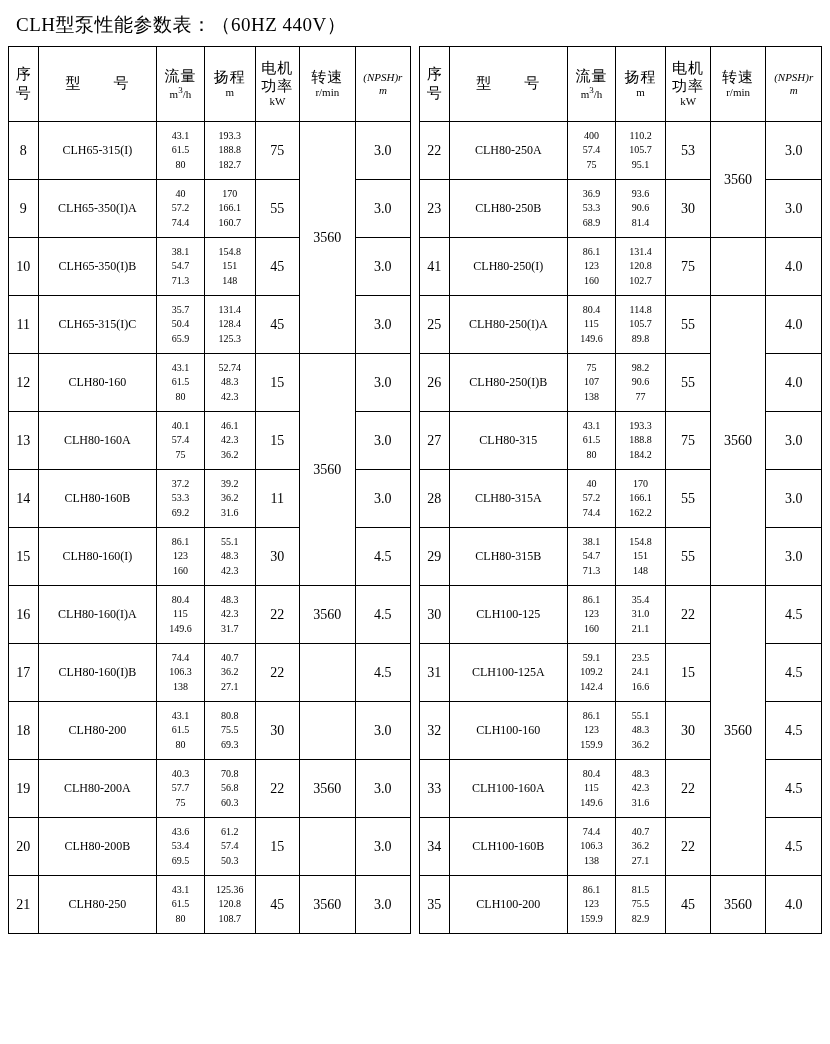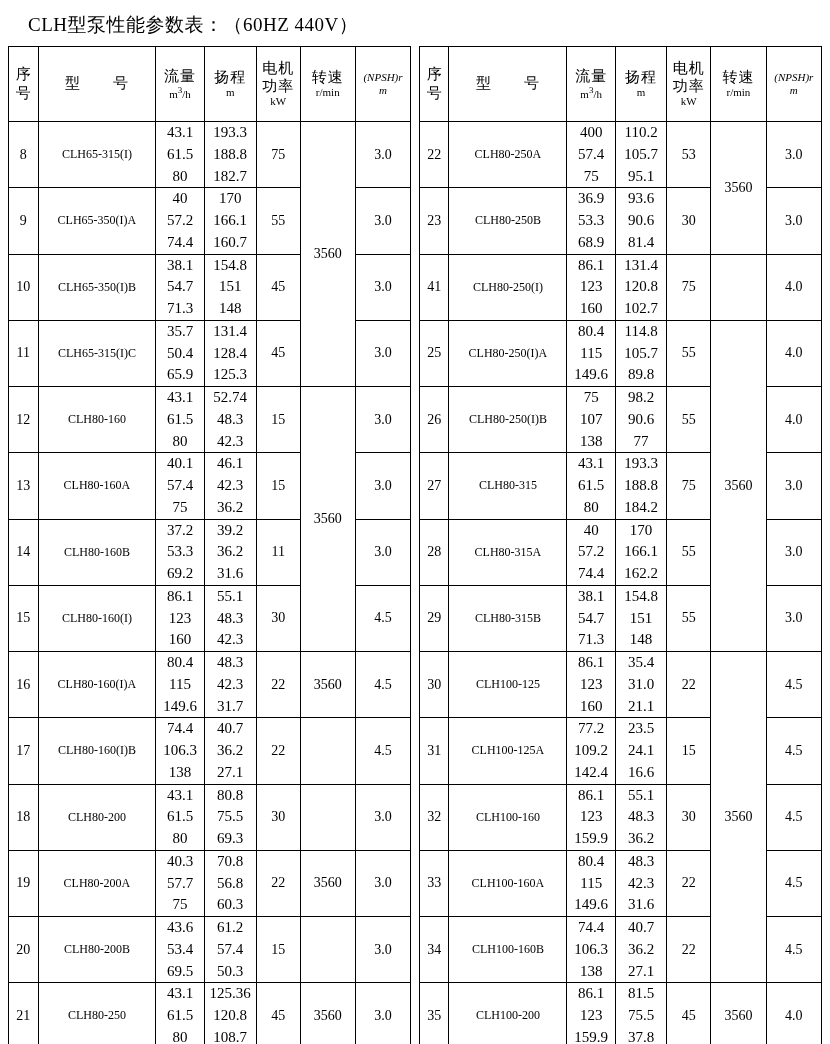--- a/index.html
+++ b/index.html
@@ -18,21 +18,21 @@
     position: relative;
     width: 830px;
     height: 1044px;
     box-sizing: border-box;
     padding: 10px 8px 0 8px;
   }
   #title {
     font-size: 19px;
     font-family: "Liberation Serif", serif;
     letter-spacing: 0.5px;
-    margin: 2px 0 8px 20px;
+    margin: 2px 0 8px 8px;
     white-space: nowrap;
   }
   #tables {
     display: flex;
     flex-direction: row;
     align-items: flex-start;
     gap: 0px;
     width: 814px;
   }
   table.perf {
@@ -81,21 +81,21 @@
     vertical-align: super;
   }
   td.seq { font-size: 14px; }
   td.model {
     text-align: left;
     padding-left: 6px;
     font-size: 12px;
     white-space: nowrap;
   }
   td.stack {
-    font-size: 15px;
+    font-size: 10px;
     line-height: 1.45;
   }
   td.num { font-size: 14px; }
   .rowh { height: 58px; }
   
   .c-seq   { width: 31px; }
   .c-model { width: 122px; }
   .c-flow  { width: 50px; }
   .c-head  { width: 53px; }
   .c-power { width: 47px; }
@@ -580,21 +580,21 @@
               <div>21.1</div>
             </td>
             <td class="num">22</td>
             <td class="num" rowspan="5">3560</td>
             <td class="num">4.5</td>
           </tr>
           <tr class="rowh">
             <td class="seq">31</td>
             <td class="model">CLH100-125A</td>
             <td class="stack">
-              <div>77.2</div>
+              <div>59.1</div>
               <div>109.2</div>
               <div>142.4</div>
             </td>
             <td class="stack">
               <div>23.5</div>
               <div>24.1</div>
               <div>16.6</div>
             </td>
             <td class="num">15</td>
             <td class="num">4.5</td>
@@ -651,21 +651,21 @@
             <td class="seq">35</td>
             <td class="model">CLH100-200</td>
             <td class="stack">
               <div>86.1</div>
               <div>123</div>
               <div>159.9</div>
             </td>
             <td class="stack">
               <div>81.5</div>
               <div>75.5</div>
-              <div>37.8</div>
+              <div>82.9</div>
             </td>
             <td class="num">45</td>
             <td class="num">3560</td>
             <td class="num">4.0</td>
           </tr>
         </tbody>
     </table>
 
   </div>
 </div>

